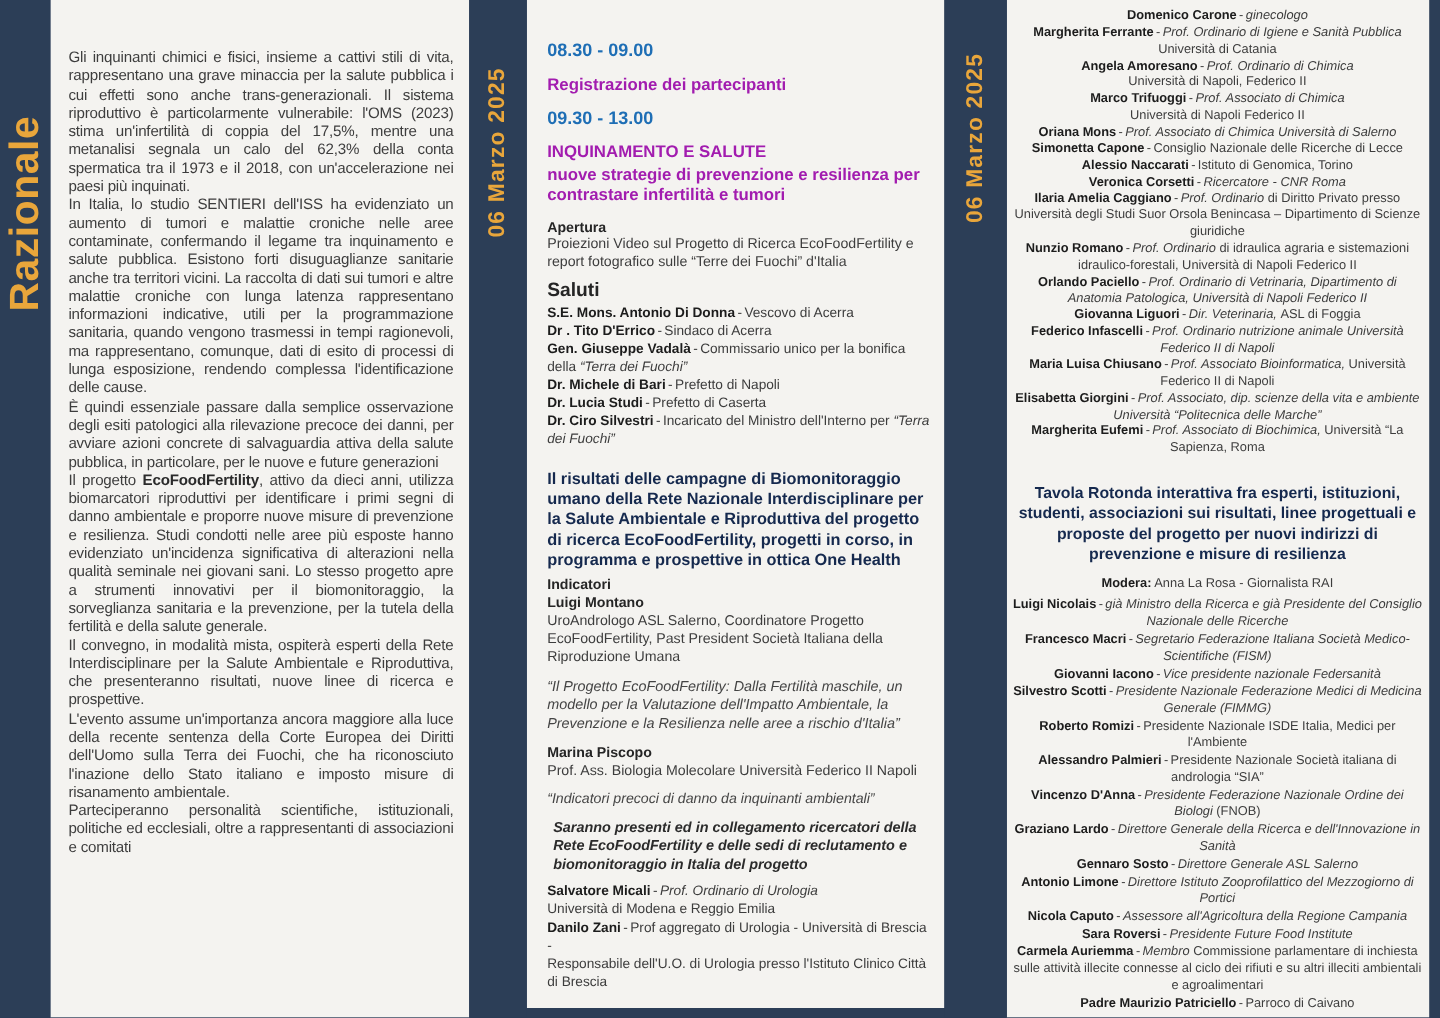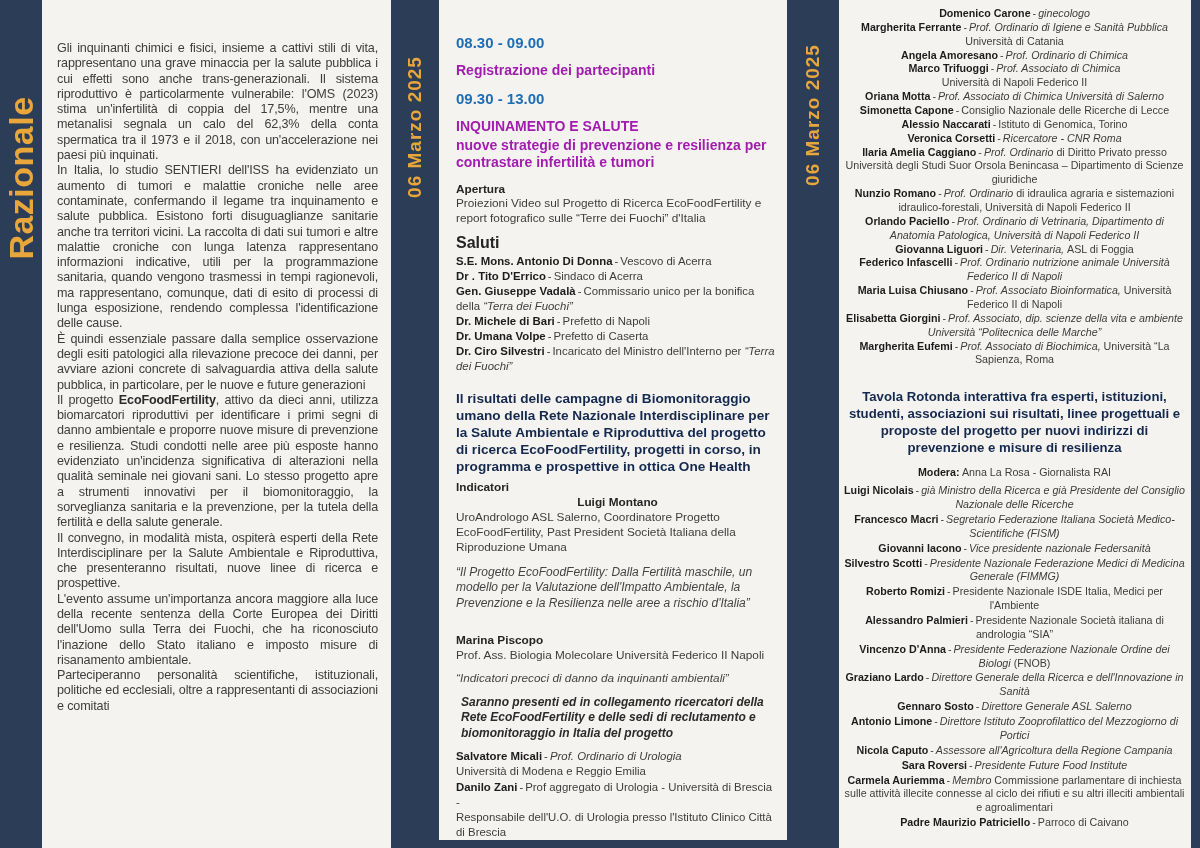--- a/index.html
+++ b/index.html
@@ -107,31 +107,31 @@
   <div class="plist">
 
       <div class="person"><span class="name">S.E. Mons. Antonio Di Donna</span><span class="sep">-</span><span>Vescovo di Acerra</span></div>
 
       <div class="person"><span class="name">Dr . Tito D'Errico</span><span class="sep">-</span><span>Sindaco di Acerra</span></div>
 
       <div class="person"><span class="name">Gen. Giuseppe Vadalà</span><span class="sep">-</span><span>Commissario unico per la bonifica della </span><i>“Terra dei Fuochi”</i></div>
 
       <div class="person"><span class="name">Dr. Michele di Bari</span><span class="sep">-</span><span>Prefetto di Napoli</span></div>
 
-      <div class="person"><span class="name">Dr. Umana Volpe</span><span class="sep">-</span><span>Prefetto di Caserta</span></div>
+      <div class="person"><span class="name">Dr. Lucia Studi</span><span class="sep">-</span><span>Prefetto di Caserta</span></div>
 
       <div class="person"><span class="name">Dr. Ciro Silvestri</span><span class="sep">-</span><span>Incaricato del Ministro dell'Interno per </span><i>“Terra dei Fuochi”</i></div>
     </div>
 
   <p class="session2">Il risultati delle campagne di Biomonitoraggio umano della Rete Nazionale Interdisciplinare per la Salute Ambientale e Riproduttiva del progetto di ricerca EcoFoodFertility, progetti in corso, in programma e prospettive in ottica One Health</p>
   <p class="sec-label" style="margin:0;">Indicatori</p>
-  <p class="sec-label" style="margin:1px 0 0 0;text-align:center;">Luigi Montano</p>
+  <p class="sec-label" style="margin:1px 0 0 0;">Luigi Montano</p>
   <p class="body-txt" style="margin:1px 0 0 0;">UroAndrologo ASL Salerno, Coordinatore Progetto EcoFoodFertility, Past President Società Italiana della Riproduzione Umana</p>
   <p class="quote">“Il Progetto EcoFoodFertility: Dalla Fertilità maschile, un modello per la Valutazione dell'Impatto Ambientale, la Prevenzione e la Resilienza nelle aree a rischio d'Italia”</p>
-  <p class="sec-label indent" style="margin:21px 0 0 0;">Marina Piscopo</p>
+  <p class="sec-label indent" style="margin:8px 0 0 0;">Marina Piscopo</p>
   <p class="body-txt indent" style="margin:1px 0 0 0;">Prof. Ass. Biologia Molecolare Università Federico II Napoli</p>
   <p class="quote2">“Indicatori precoci di danno da inquinanti ambientali”</p>
 
   <p class="intro-bold indent">Saranno presenti ed in collegamento ricercatori della Rete EcoFoodFertility e delle sedi di reclutamento e biomonitoraggio in Italia del progetto</p>
   <div class="plist">
 
       <div class="person">
         <div><span class="name">Salvatore Micali</span><span class="sep">-</span><span class="ri">Prof. Ordinario di Urologia</span></div>
         <div class="sub">Università di Modena e Reggio Emilia</div>
 
@@ -157,29 +157,30 @@
         <div><span class="name">Domenico Carone</span><span class="sep">-</span><span class="ri">ginecologo</span></div>
       </div>
 
       <div class="person">
         <div><span class="name">Margherita Ferrante</span><span class="sep">-</span><span class="ri">Prof. Ordinario di Igiene e Sanità Pubblica</span></div>
         <div class="sub">Università di Catania</div>
       </div>
 
       <div class="person">
         <div><span class="name">Angela Amoresano</span><span class="sep">-</span><span class="ri">Prof. Ordinario di Chimica</span></div>
+        <div class="sub">Università di Napoli, Federico II</div>
       </div>
 
       <div class="person">
         <div><span class="name">Marco Trifuoggi</span><span class="sep">-</span><span class="ri">Prof. Associato di Chimica</span></div>
         <div class="sub">Università di Napoli Federico II</div>
       </div>
 
       <div class="person">
-        <div><span class="name">Oriana Motta</span><span class="sep">-</span><span class="ri">Prof. Associato di Chimica Università di Salerno</span></div>
+        <div><span class="name">Oriana Mons</span><span class="sep">-</span><span class="ri">Prof. Associato di Chimica Università di Salerno</span></div>
 
       </div>
 
       <div class="person">
         <div><span class="name">Simonetta Capone</span><span class="sep">-</span><span>Consiglio Nazionale delle Ricerche di Lecce</span></div>
 
       </div>
 
       <div class="person">
         <div><span class="name">Alessio Naccarati</span><span class="sep">-</span><span>Istituto di Genomica, Torino</span></div>

